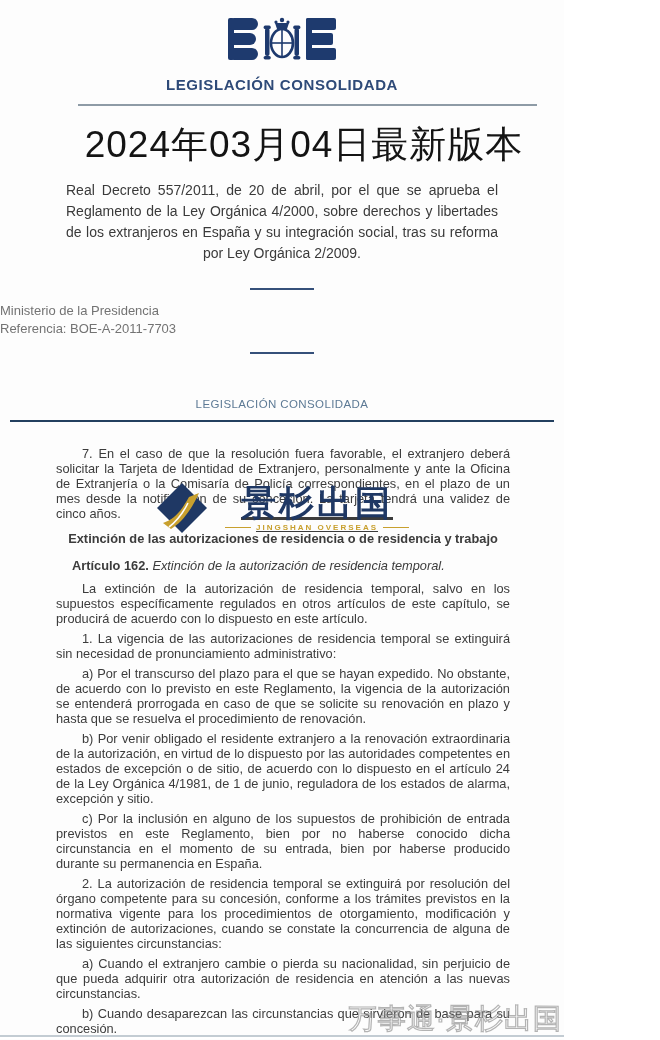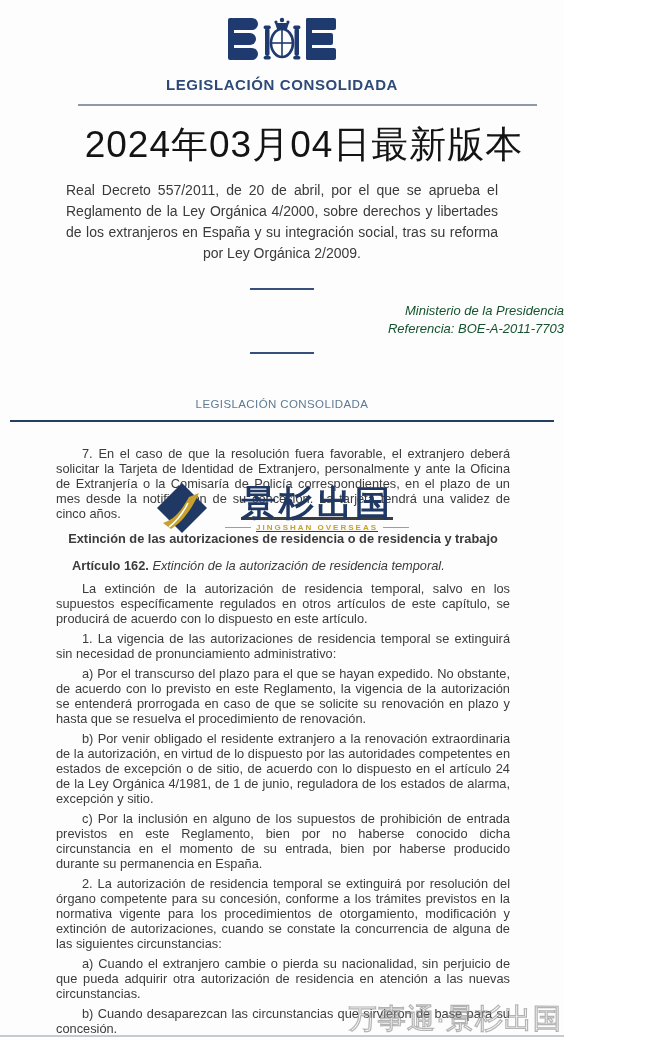--- a/index.html
+++ b/index.html
@@ -23,21 +23,21 @@
     margin-top:14px;text-align:center;color:#141414;
     font-size:37px;font-weight:500;letter-spacing:1px;margin-left:44px;
   }
   .decree{
     width:432px;margin:10px auto 0;
     font-size:14px;line-height:1.5;color:#3a3a3a;
     text-align:justify;text-align-last:center;
   }
   .sep-short{width:64px;border-top:2px solid #35507a;margin:24px auto 12px;}
   .sep-short2{width:64px;border-top:2px solid #35507a;margin:14px auto 0;}
-  .ministry{ text-align:right;color:#14532d;font-size:13px;line-height:1.38;font-style:italic;}
+  .ministry{ text-align:left;color:#737373;font-size:13px;line-height:1.38;}
   
   .boletin{margin-top:44px;text-align:center;color:#5d7a95;}
   .boletin .l1{font-size:16px;letter-spacing:.6px;}
   .boletin .l2{font-size:11.5px;margin-top:4px;letter-spacing:.4px;}
   .hr-navy{height:0;border-top:2px solid #23405f;margin:10px 10px 0 10px;}
   
   .body-text{
     margin:24px 54px 0 56px;
     font-size:12.8px;line-height:15px;color:#3c3c3c;
     text-align:justify;

